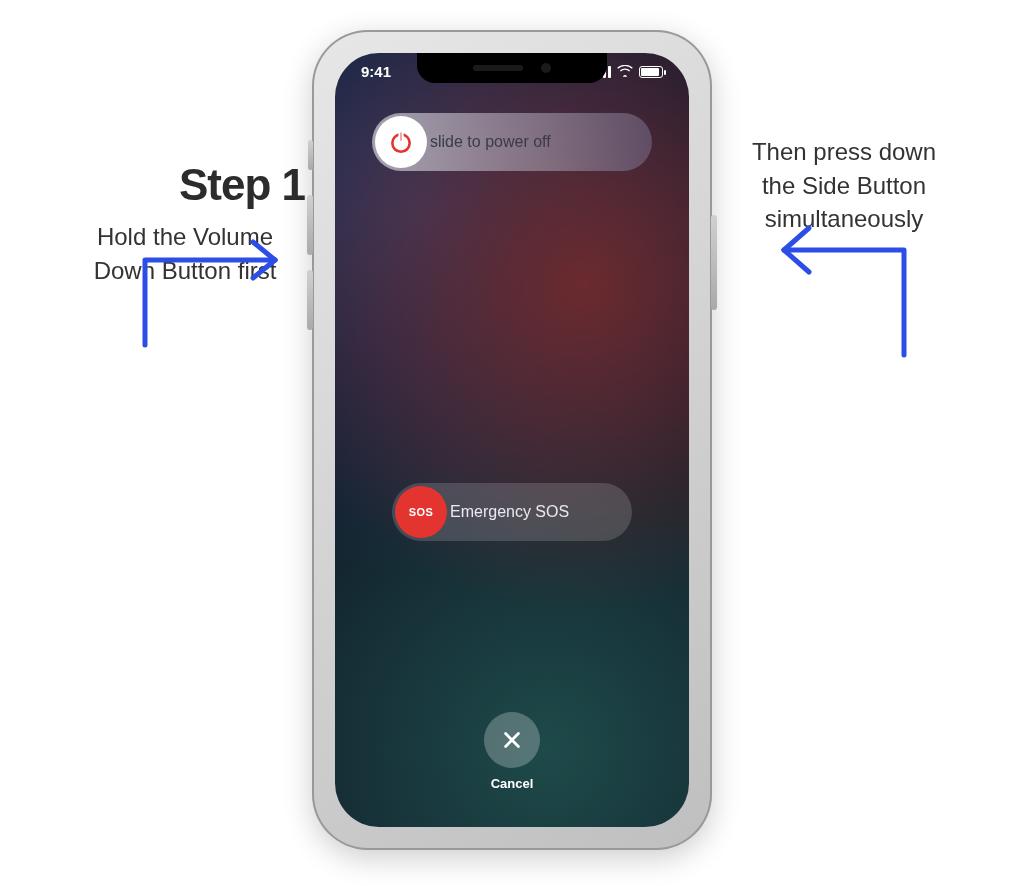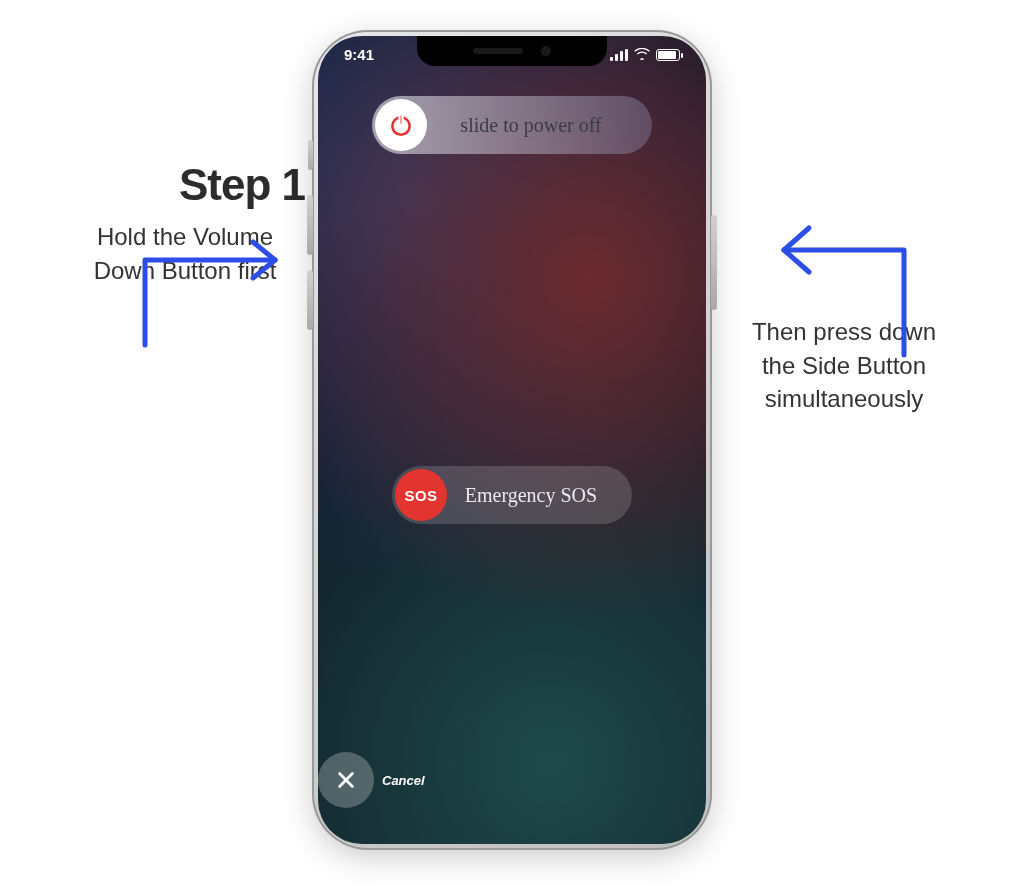--- a/index.html
+++ b/index.html
@@ -28,36 +28,36 @@
   .anno .desc {
     font-size: 24px;
     line-height: 1.4;
     color: #333;
   }
   .anno-left  { left: 85px;  top: 160px; text-align: left; }
   .anno-left .heading { text-align: right; }
   .anno-left .desc    { text-align: center; width: 200px;}
   .anno-right { right: 70px; top: 135px; text-align: center; }
   .anno-right .heading { text-align: right; padding-right: 10px;}
-  .anno-right .desc    { margin-top: 180px; }
+  .anno-right .desc    { }
 
   
   .arrow { position: absolute; stroke: #2b4ee6; stroke-width: 5; fill: none; stroke-linecap: round; stroke-linejoin: round; }
 
   
   .phone {
     position: absolute;
     left: 312px;
     top: 30px;
     width: 400px;
     height: 820px;
     border-radius: 56px;
     background: linear-gradient(145deg,#e7e7e7,#bfbfbf);
     box-shadow: 0 0 0 2px #999 inset, 0 8px 30px rgba(0,0,0,0.2);
-    padding: 6px;
+    padding: 23px;
   }
   
   .btn-side {
     position: absolute;
     background: linear-gradient(#d0d0d0,#a9a9a9);
     border-radius: 3px;
   }
   .btn-mute   { left: -4px; top: 110px; width: 5px; height: 30px; }
   .btn-volup  { left: -5px; top: 165px; width: 6px; height: 60px; }
   .btn-voldn  { left: -5px; top: 240px; width: 6px; height: 60px; }
@@ -125,48 +125,46 @@
   }
   .slider .knob {
     width: 52px; height: 52px; border-radius: 50%;
     background: #fff;
     margin: 3px;
     display:flex;align-items:center;justify-content:center;
     flex-shrink: 0;
   }
   .slider .label {
     flex: 1;
-    text-align: center;
-    font-size: 20px;
+    font-size: 16px;
     padding-right: 20px;
     color: #e9e9ef;
-    font-family: Liberation Serif, serif;
   }
 
   .slider-power {
     top: 60px; width: 280px;
     background: linear-gradient(90deg, rgba(255,255,255,0.55), rgba(120,110,140,0.55));
   }
   .slider-power .label { color:#3b3b46; font-weight:500; }
 
   .slider-med {
     top: 355px; width: 240px;
     background: rgba(255,255,255,0.16);
   }
   .slider-sos {
     top: 430px; width: 240px;
     background: rgba(255,255,255,0.16);
   }
-  .slider-sos .knob { background:#e3342f; color:#fff; font-weight:800; font-size:15px; letter-spacing:0.5px;}
+  .slider-sos .knob { background:#e3342f; color:#fff; font-weight:800; font-size:11px; letter-spacing:0.5px;}
   .red { color:#e3342f; }
 
   
   .cancel-wrap {
     position: absolute; bottom: 36px; left: 0; right: 0;
-    display:flex; align-items:center; gap:8px;font-style:italic;
+    display:flex; flex-direction:column; align-items:center; gap:8px;
   }
   .cancel-btn {
     width: 56px; height: 56px; border-radius: 50%;
     background: rgba(255,255,255,0.25);
     display:flex;align-items:center;justify-content:center;
   }
   .cancel-btn svg{width:22px;height:22px;stroke:#fff;stroke-width:3;stroke-linecap:round;}
   .cancel-label { color:#fff; font-size:13px; font-weight:600; }
 
 </style>

